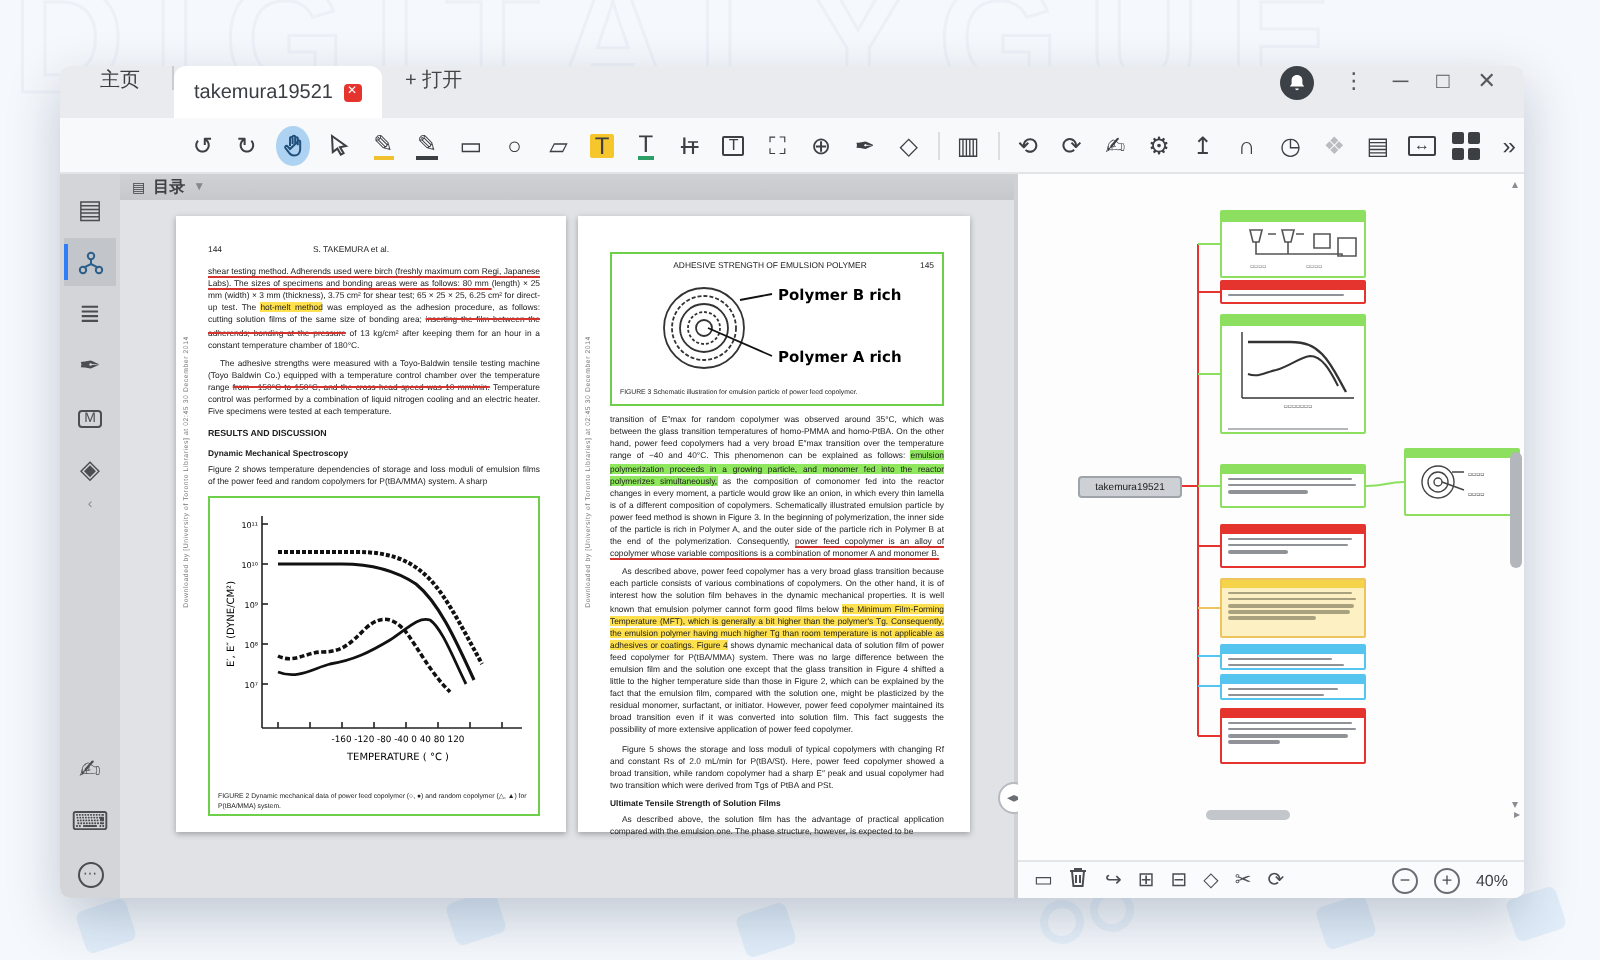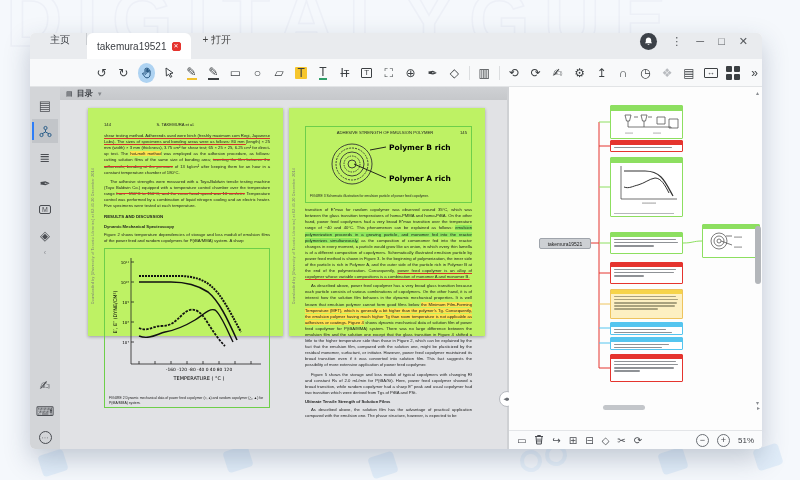--- a/index.html
+++ b/index.html
@@ -41,21 +41,21 @@
   .ri{width:26px;height:24px;display:flex;align-items:center;justify-content:center;font-size:13px;color:#4a4d52;position:relative}
   .ri.active{background:#c2c5c9}
   .ri.active:before{content:"";position:absolute;left:0;top:3px;bottom:3px;width:2px;background:#2f7ef7}
   .rail .spacer{flex:1}
   .rail .chev{color:#8a8d92;font-size:7px}
   
   .cbar{position:absolute;left:30px;top:54px;width:447px;height:13px;background:linear-gradient(#cfd1d4,#c6c8cb);display:flex;align-items:center;font-size:8px;color:#3e4146;padding:0 6px;gap:4px}
   .cbar .fname{flex:1;text-align:center;color:#94979b}
   
   .docarea{position:absolute;left:30px;top:67px;width:447px;bottom:0;background:#e1e2e5}
-  .page{position:absolute;top:8px;height:228px;background:#bef264;box-shadow:0 1px 3px rgba(0,0,0,.3);padding:14px 13px 10px 16px;font-size:4.2px;line-height:1.45;color:#1b1b1b;text-align:justify}
+  .page{position:absolute;top:8px;height:308px;background:#ffffff;box-shadow:0 1px 3px rgba(0,0,0,.3);padding:14px 13px 10px 16px;font-size:4.2px;line-height:1.45;color:#1b1b1b;text-align:justify}
   .pgL{left:28px;width:195px}
   .pgR{left:229px;width:196px}
   .rhead{display:flex;justify-content:space-between;font-size:4.2px;margin-bottom:5px;color:#222}
   .rothead{position:absolute;left:3px;top:60px;writing-mode:vertical-rl;transform:rotate(180deg);font-size:3.4px;color:#777;letter-spacing:.3px}
   .page p{margin-bottom:3px}
   .page .ind{text-indent:6px}
   .h-sec{font-weight:bold;font-size:4.4px;margin:5px 0 3px}
   .h-sub{font-weight:bold;font-size:4.2px;margin:3px 0 2px}
   .rul{text-decoration:underline;text-decoration-color:#d6332c;color:#1b1b1b}
   .rst{text-decoration:line-through;text-decoration-color:#d6332c}
@@ -446,17 +446,17 @@
       </span>
       <span>↪</span>
       <span>⊞</span>
       <span>⊟</span>
       <span>◇</span>
       <span>✂</span>
       <span>⟳</span>
       <span class="sp"></span>
       <span class="zbtn">−</span>
       <span class="zbtn">+</span>
-      <span class="zval">51%</span>
+      <span class="zval">40%</span>
     </div>
   </div>
 
 </div>
 
 </body></html>

